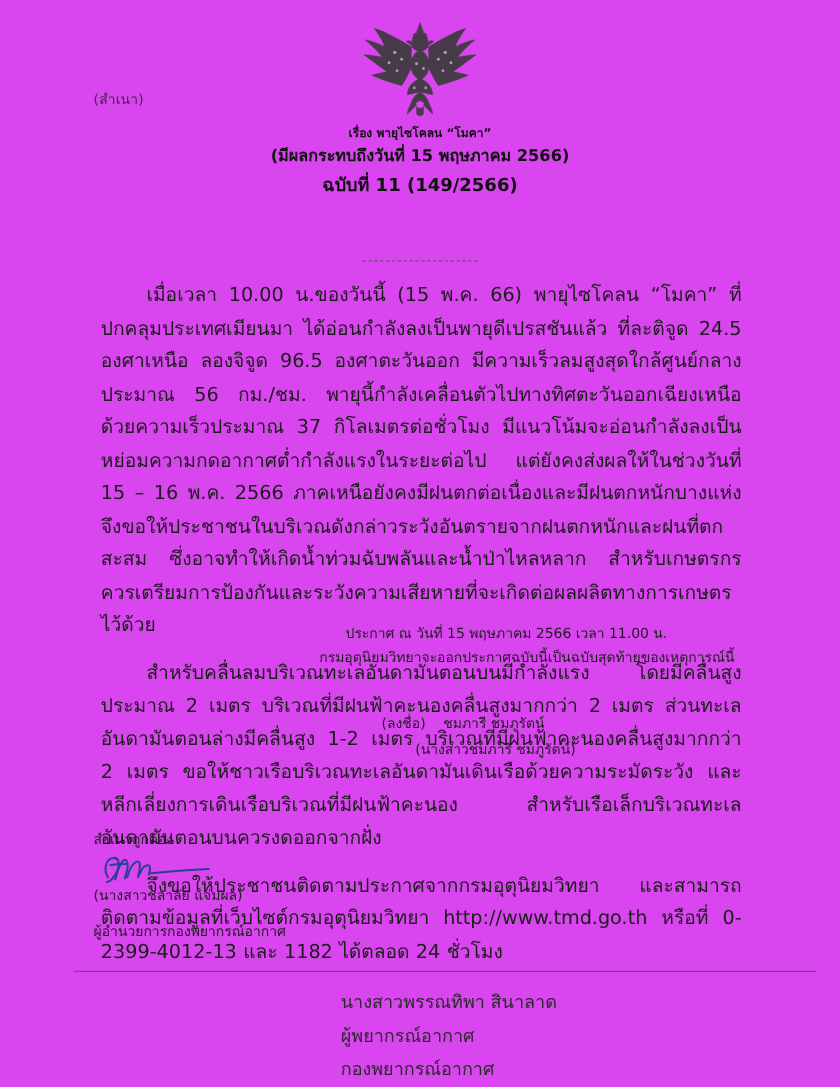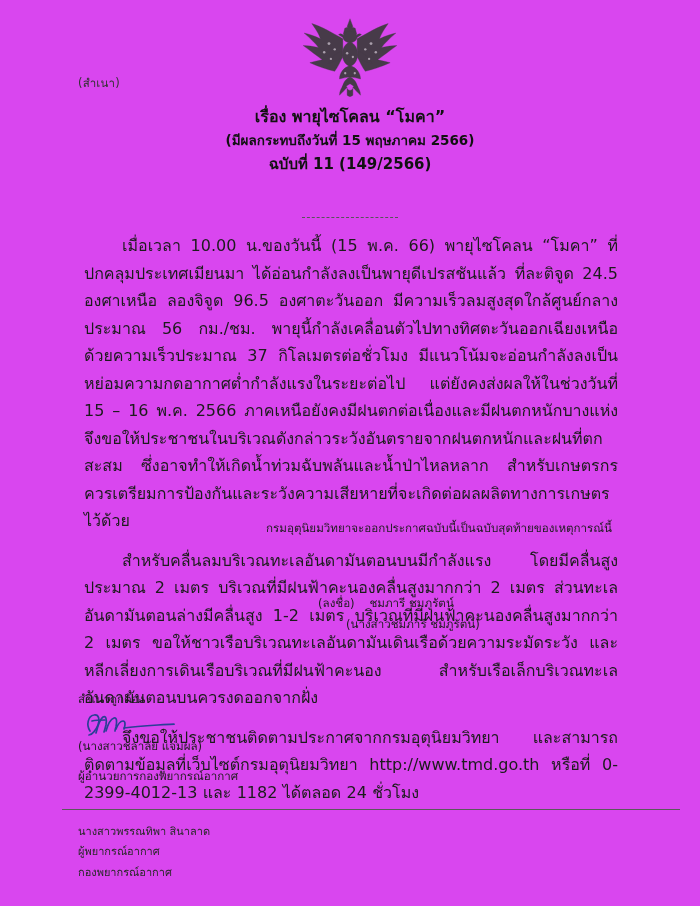--- a/index.html
+++ b/index.html
@@ -55,21 +55,21 @@
     right: 0;
     top: 104px;
     text-align: center;
   }
   .titles .t-line {
     font-weight: bold;
     color: #111;
     line-height: 1.62;
   }
   .t1 { font-size: 14.5px; }
-  .t2 { font-size: 16px; }
+  .t2 { font-size: 10px; }
   .t3 { font-size: 13.5px; }
   .t4 { font-size: 15px; }
 
   .rule-dash {
     position: absolute;
     left: 0;
     right: 0;
     top: 207px;
     text-align: center;
   }
@@ -158,22 +158,22 @@
     right: 20px;
     top: 809px;
     border-top: 1px solid #5a5a5a;
   }
   .footer {
     position: absolute;
     left: 78px;
     right: 30px;
     top: 822px;
     display: flex;
-    justify-content: flex-start;
-    font-size: 11px;
+    justify-content: center;
+    font-size: 15px;
     line-height: 1.85;
     color: #2a2a2a;
   }
   .footer-left div { white-space: nowrap; }
   .footer-right { text-align: right; }
   .footer-right div { white-space: nowrap; }
   .footer-right .fr2 { padding-right: 6px; }
 </style>
 </head>
 <body>
@@ -240,20 +240,21 @@
 
   <div class="rule-dash"><span></span></div>
 
   <div class="body-area">
     <p class="para indent">เมื่อเวลา 10.00 น.ของวันนี้ (15 พ.ค. 66) พายุไซโคลน “โมคา” ที่ปกคลุมประเทศเมียนมา ได้อ่อนกำลังลงเป็นพายุดีเปรสชันแล้ว ที่ละติจูด 24.5 องศาเหนือ ลองจิจูด 96.5 องศาตะวันออก มีความเร็วลมสูงสุดใกล้ศูนย์กลางประมาณ 56 กม./ชม. พายุนี้กำลังเคลื่อนตัวไปทางทิศตะวันออกเฉียงเหนือ ด้วยความเร็วประมาณ 37 กิโลเมตรต่อชั่วโมง มีแนวโน้มจะอ่อนกำลังลงเป็นหย่อมความกดอากาศต่ำกำลังแรงในระยะต่อไป แต่ยังคงส่งผลให้ในช่วงวันที่ 15 – 16 พ.ค. 2566 ภาคเหนือยังคงมีฝนตกต่อเนื่องและมีฝนตกหนักบางแห่ง จึงขอให้ประชาชนในบริเวณดังกล่าวระวังอันตรายจากฝนตกหนักและฝนที่ตกสะสม ซึ่งอาจทำให้เกิดน้ำท่วมฉับพลันและน้ำป่าไหลหลาก สำหรับเกษตรกรควรเตรียมการป้องกันและระวังความเสียหายที่จะเกิดต่อผลผลิตทางการเกษตรไว้ด้วย</p>
     <p class="para indent">สำหรับคลื่นลมบริเวณทะเลอันดามันตอนบนมีกำลังแรง โดยมีคลื่นสูงประมาณ 2 เมตร บริเวณที่มีฝนฟ้าคะนองคลื่นสูงมากกว่า 2 เมตร ส่วนทะเลอันดามันตอนล่างมีคลื่นสูง 1-2 เมตร บริเวณที่มีฝนฟ้าคะนองคลื่นสูงมากกว่า 2 เมตร ขอให้ชาวเรือบริเวณทะเลอันดามันเดินเรือด้วยความระมัดระวัง และหลีกเลี่ยงการเดินเรือบริเวณที่มีฝนฟ้าคะนอง สำหรับเรือเล็กบริเวณทะเลอันดามันตอนบนควรงดออกจากฝั่ง</p>
     <p class="para indent last-block">จึงขอให้ประชาชนติดตามประกาศจากกรมอุตุนิยมวิทยา และสามารถติดตามข้อมูลที่เว็บไซต์กรมอุตุนิยมวิทยา http://www.tmd.go.th หรือที่ 0-2399-4012-13 และ 1182 ได้ตลอด 24 ชั่วโมง</p>
   </div>
 
   <div class="announce-block">
+    <div class="ln1">ประกาศ ณ วันที่ 15 พฤษภาคม 2566 เวลา 11.00 น.</div>
     <div class="ln2">กรมอุตุนิยมวิทยาจะออกประกาศฉบับนี้เป็นฉบับสุดท้ายของเหตุการณ์นี้</div>
   </div>
 
   <div class="sign-block">
     <div class="s-line1">
       <span>(ลงชื่อ)</span>
       &nbsp;&nbsp;
       <span>ชมภารี ชมภูรัตน์</span>
     </div>
     <div class="s-line2">(นางสาวชมภารี ชมภูรัตน์)</div>

